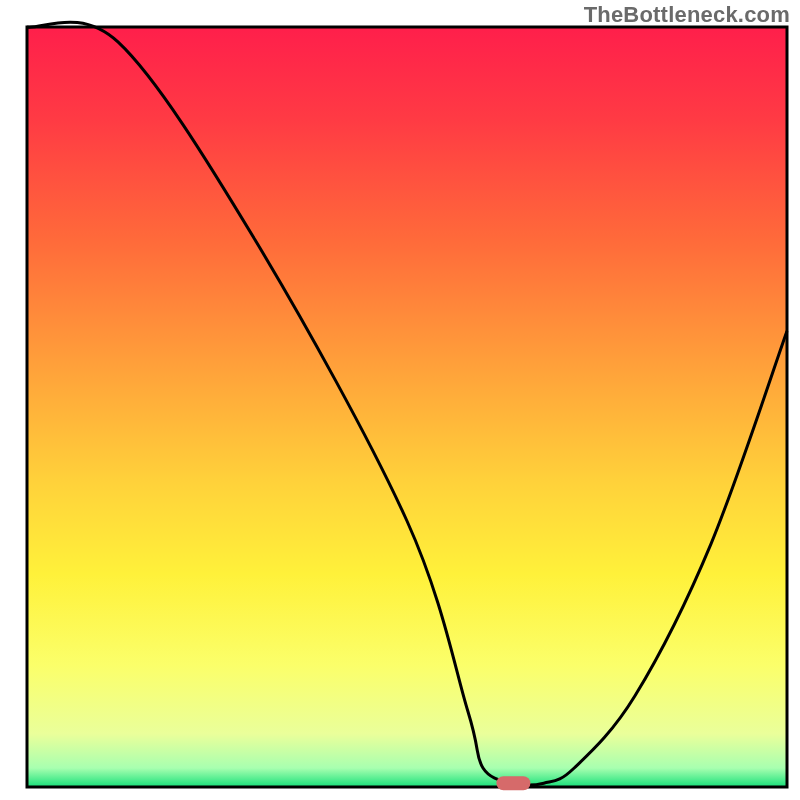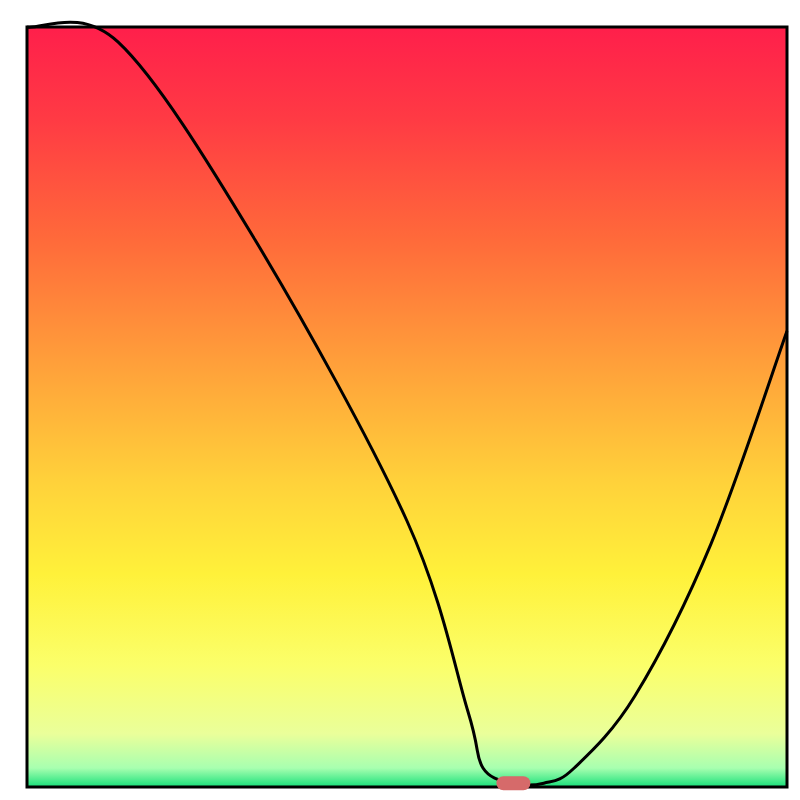--- a/index.html
+++ b/index.html
@@ -27,20 +27,21 @@
   svg.chart {
     position: absolute;
     top: 0;
     left: 0;
   }
 </style>
 </head>
 <body>
 
 <div class="container">
+  <div class="watermark">TheBottleneck.com</div>
 
   <svg class="chart" width="800" height="800" viewBox="0 0 800 800">
     <defs>
       <linearGradient id="bg-grad" x1="0" y1="0" x2="0" y2="1">
       <stop offset="0%" stop-color="#ff1f4b"></stop>
           <stop offset="12%" stop-color="#ff3a44"></stop>
           <stop offset="28.000000000000004%" stop-color="#ff6a3a"></stop>
           <stop offset="45%" stop-color="#ffa23a"></stop>
           <stop offset="60%" stop-color="#ffd23a"></stop>
           <stop offset="72%" stop-color="#fff13a"></stop>

